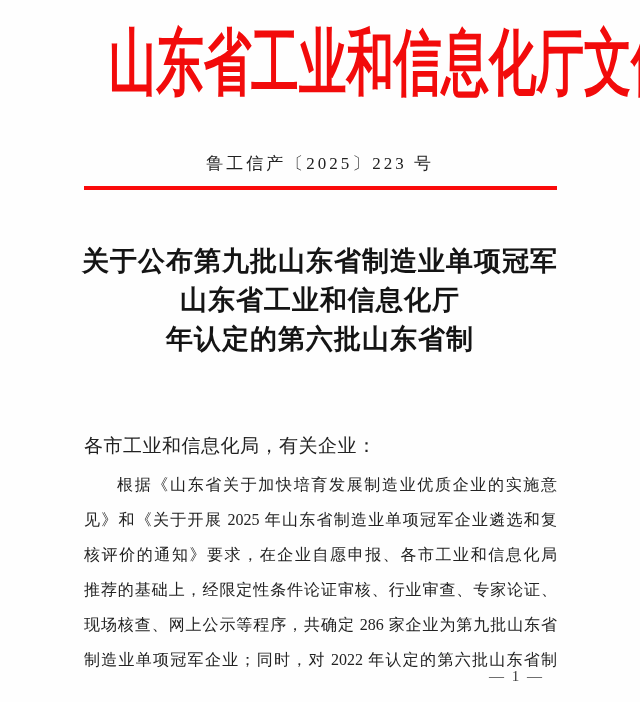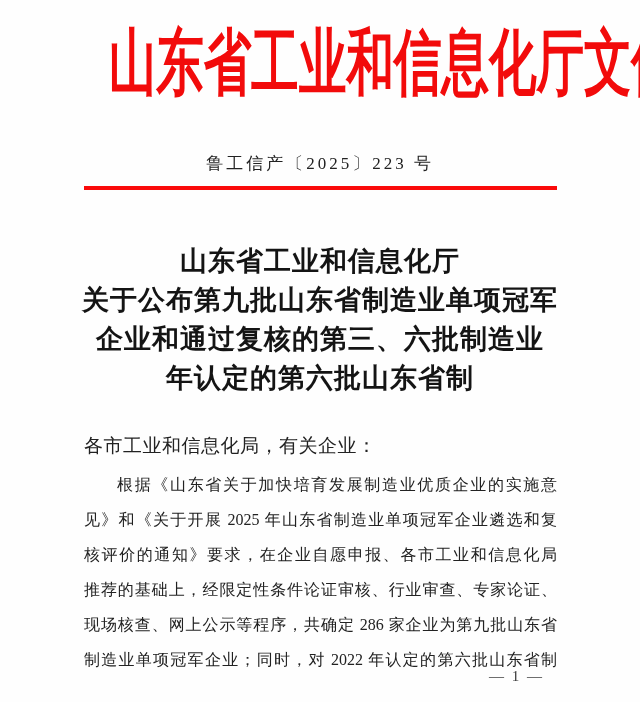--- a/index.html
+++ b/index.html
@@ -107,23 +107,22 @@
 
 <div class="page">
 
   <div class="header-title">山东省工业和信息化厅文件</div>
 
   <div class="doc-number">鲁工信产〔2025〕223 号</div>
 
   <div class="red-divider"></div>
 
   <div class="doc-title">
+    <div class="title-line">关于公布第九批山东省制造业单项冠军</div>
     <div class="title-line">山东省工业和信息化厅</div>
-    <div class="title-line">关于公布第九批山东省制造业单项冠军</div>
-    <div class="title-line">企业和通过复核的第三、六批制造业</div>
     <div class="title-line">年认定的第六批山东省制</div>
   </div>
 
   <div class="salutation">各市工业和信息化局，有关企业：</div>
 
   <div class="body-text">
     <div class="body-line indent">根据《山东省关于加快培育发展制造业优质企业的实施意</div>
     <div class="body-line">见》和《关于开展 2025 年山东省制造业单项冠军企业遴选和复</div>
     <div class="body-line">核评价的通知》要求，在企业自愿申报、各市工业和信息化局</div>
     <div class="body-line">推荐的基础上，经限定性条件论证审核、行业审查、专家论证、</div>

